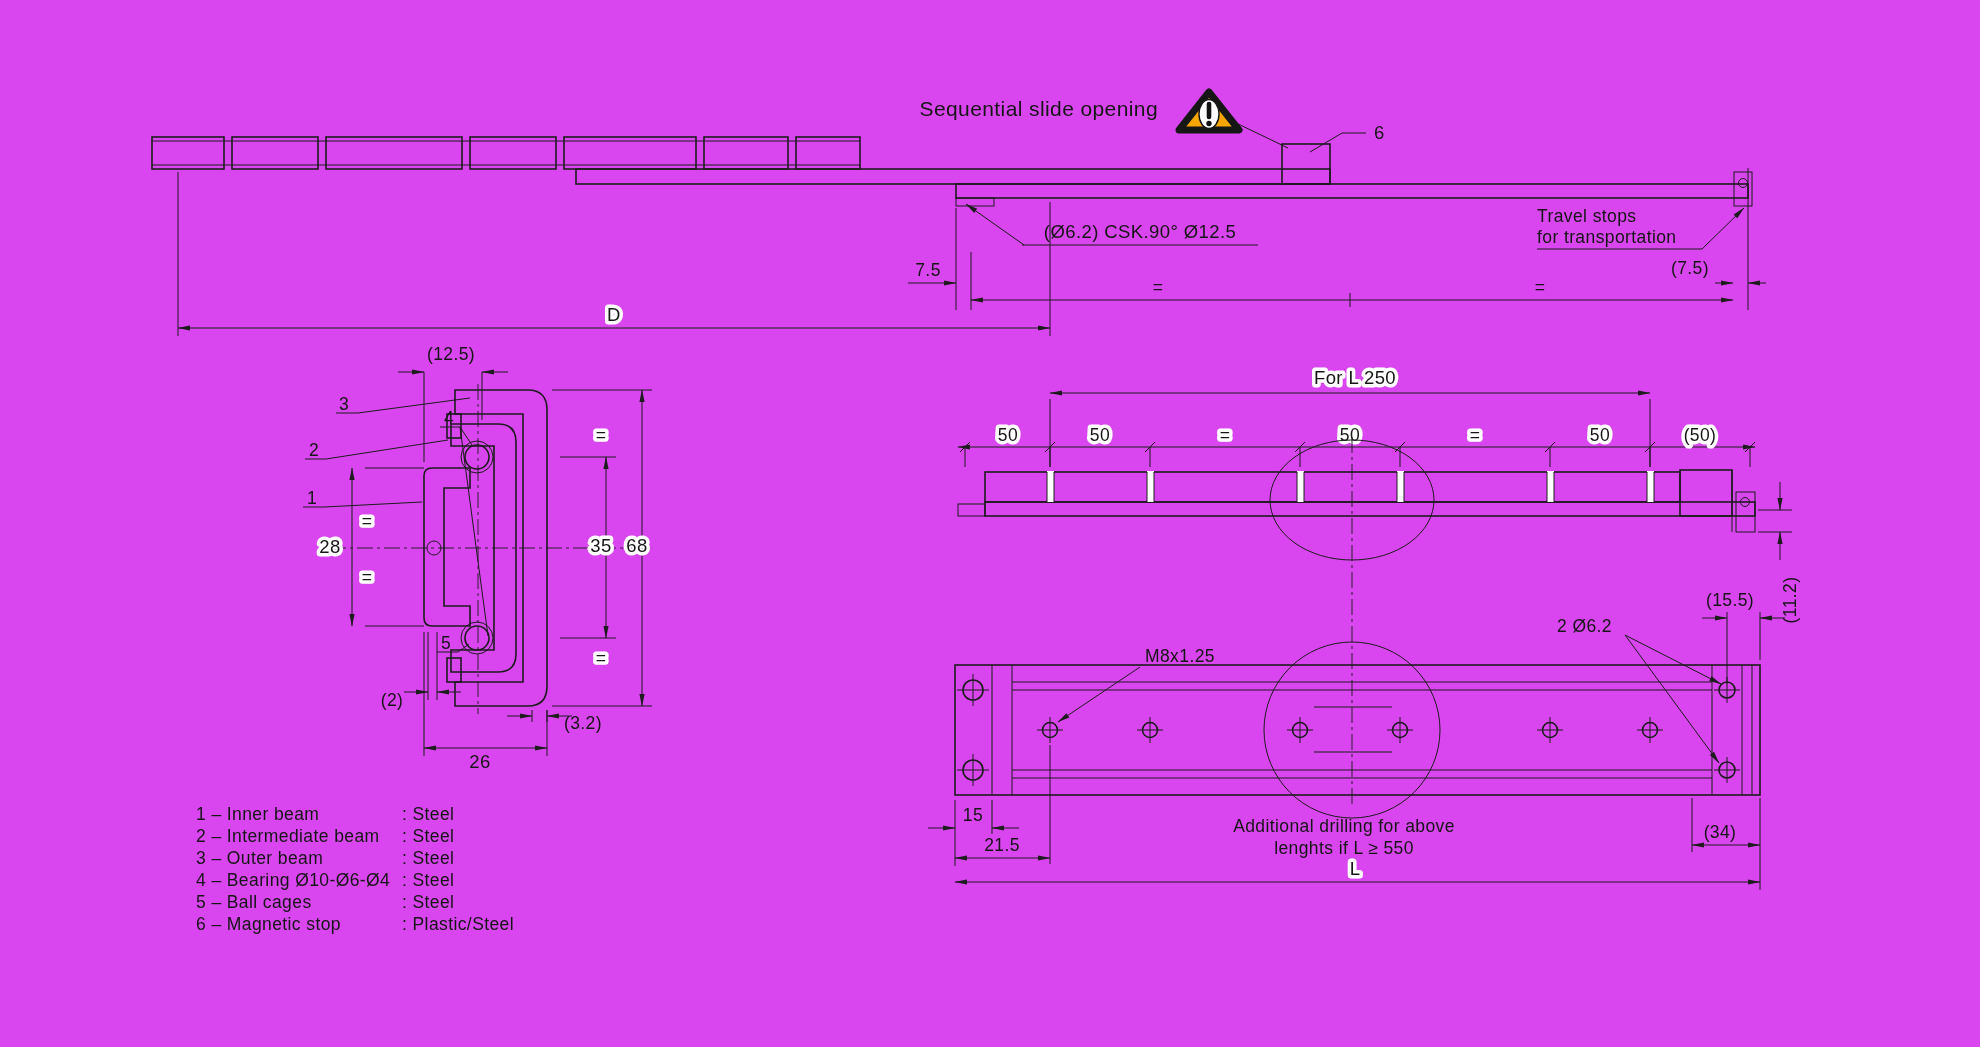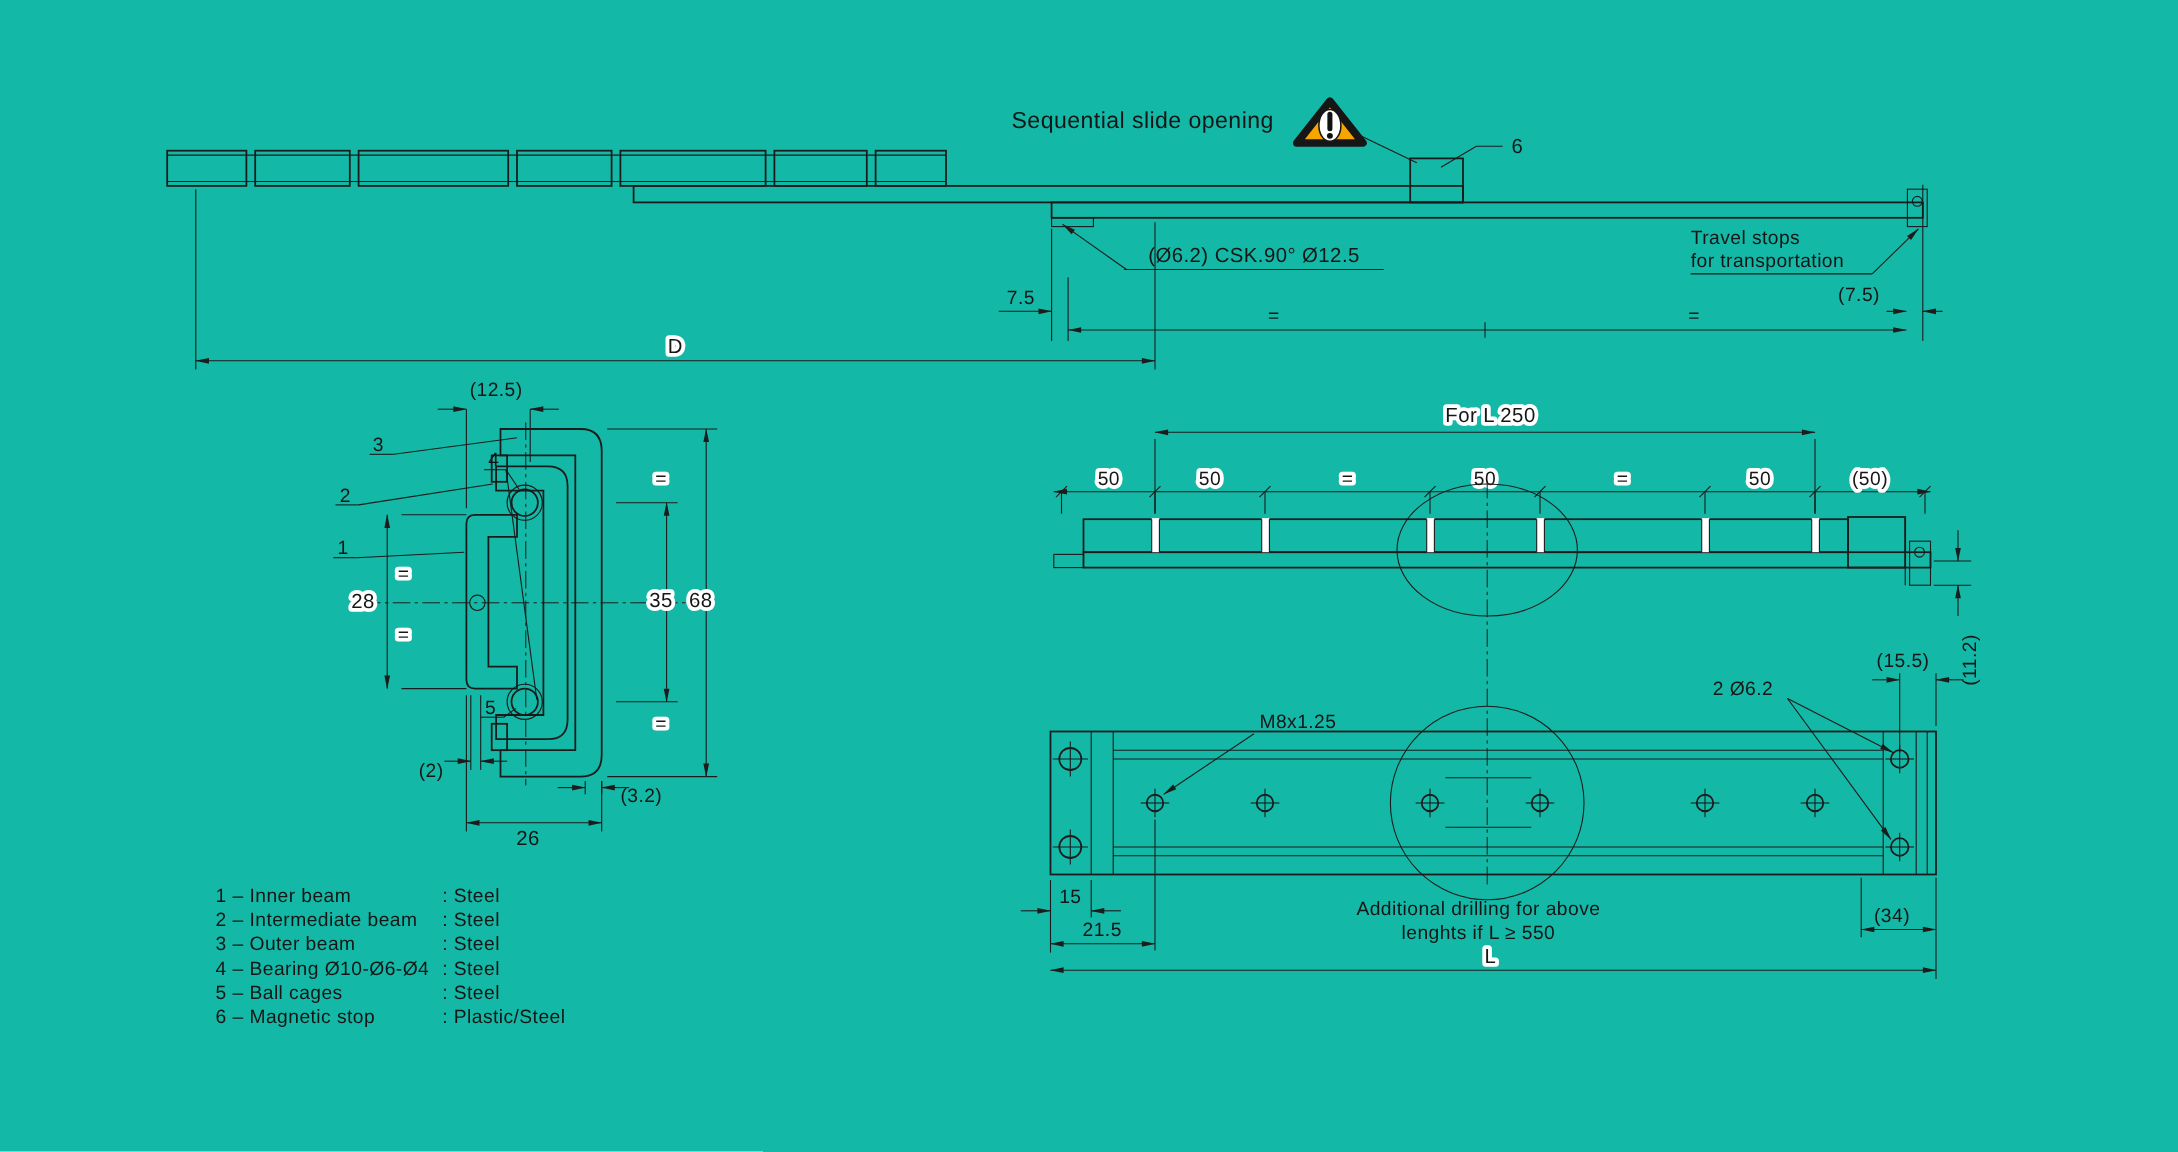--- a/index.html
+++ b/index.html
@@ -1,16 +1,16 @@
 <!DOCTYPE html>
 <html><head>
 <meta charset="utf-8">
 <style>
   html,body{margin:0;padding:0;background:#ffffff;}
-  .stage{position:relative;width:1980px;height:1047px;background:#14b8a6;overflow:hidden;}
+  .stage{position:relative;width:1980px;height:1047px;background:#d946ef;overflow:hidden;}
   svg{position:absolute;left:0;top:0;}
   text{font-family:"Liberation Sans","DejaVu Sans",sans-serif;fill:#161616;letter-spacing:.4px;}
   .t17{font-size:17.5px;}
   .t18{font-size:18.5px;}
   .t20{font-size:21px;}
   .halo{paint-order:stroke;stroke:#ffffff;stroke-width:7px;stroke-linejoin:round;}
   .ln{stroke:#1c1c1c;stroke-width:1.6;fill:none;}
   .thin{stroke:#1c1c1c;stroke-width:1;fill:none;}
   .dim{stroke:#1c1c1c;stroke-width:1;fill:none;}
   .cl{stroke:#1c1c1c;stroke-width:.9;fill:none;stroke-dasharray:16 4 3 4;}

